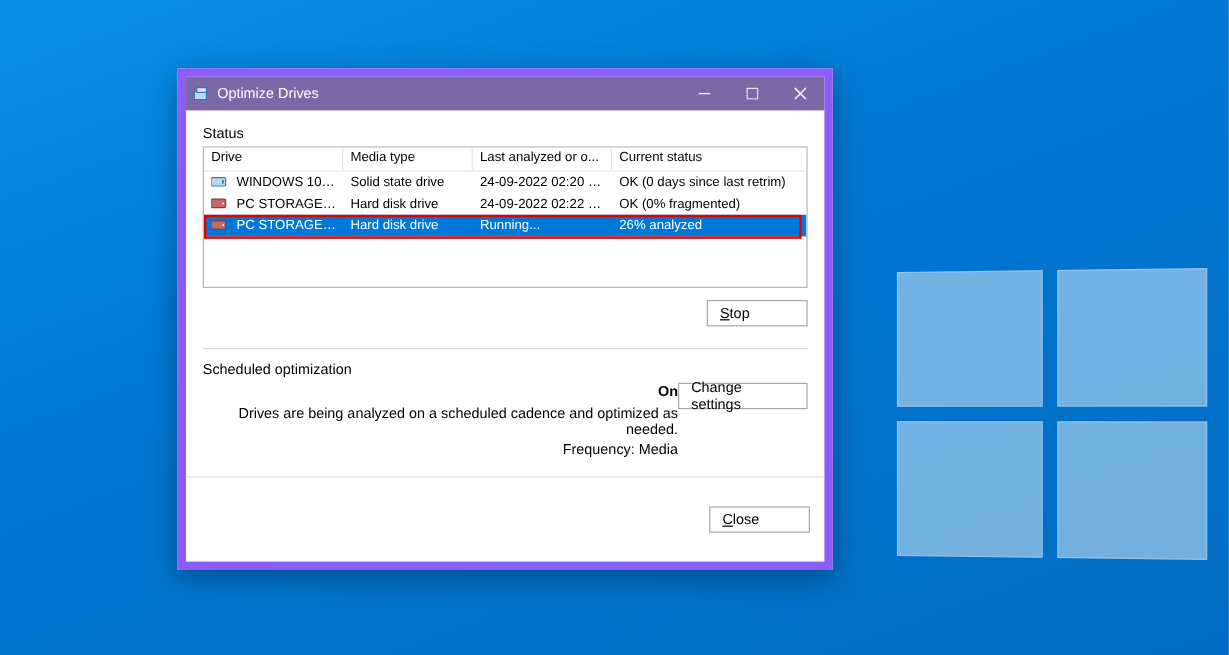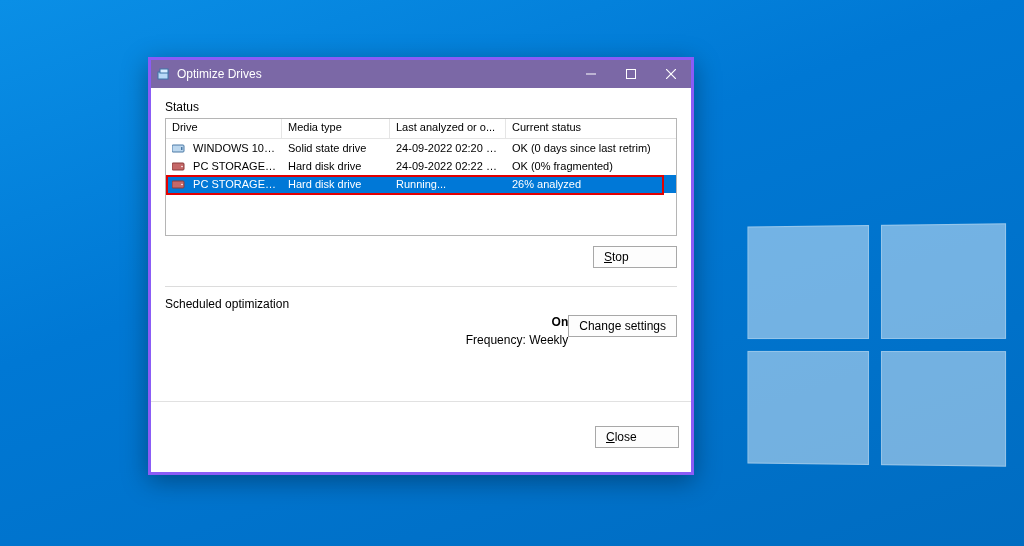--- a/index.html
+++ b/index.html
@@ -26,21 +26,21 @@
   .winlogo div {
     background: rgba(255,255,255,0.45);
     border: 1px solid rgba(255,255,255,0.25);
   }
 
   .window {
     position: absolute;
     left: 148px; top: 57px;
     width: 546px; height: 418px;
     background: #fff;
-    border: 3px solid #8b5cf6;
+    border: 7px solid #8b5cf6;
     box-shadow: 0 6px 24px rgba(0,0,0,0.35);
     display: flex; flex-direction: column;
   }
   .titlebar {
     height: 28px;
     background: #7b68a6;
     color: #fff;
     display: flex; align-items: center;
     padding-left: 6px;
     font-size: 12px;
@@ -256,21 +256,22 @@
       </div>
     </div>
 
     <div class="divider"></div>
 
     <div class="section-label">Scheduled optimization</div>
 
     <div class="sched-block">
       <div class="sched-text">
         <div class="sched-on">On</div>
-        <div class="sched-line">Frequency: Weekly</div>
+        <div class="sched-line">Drives are being analyzed on a scheduled cadence and optimized as needed.</div>
+        <div class="sched-line">Frequency: Media</div>
       </div>
       <div class="btn" style="min-width:108px">
         <span>Change settings</span>
       </div>
     </div>
   </div>
 
   <div class="footer">
     <div class="btn">
       <span class="underline-first">Close</span>

